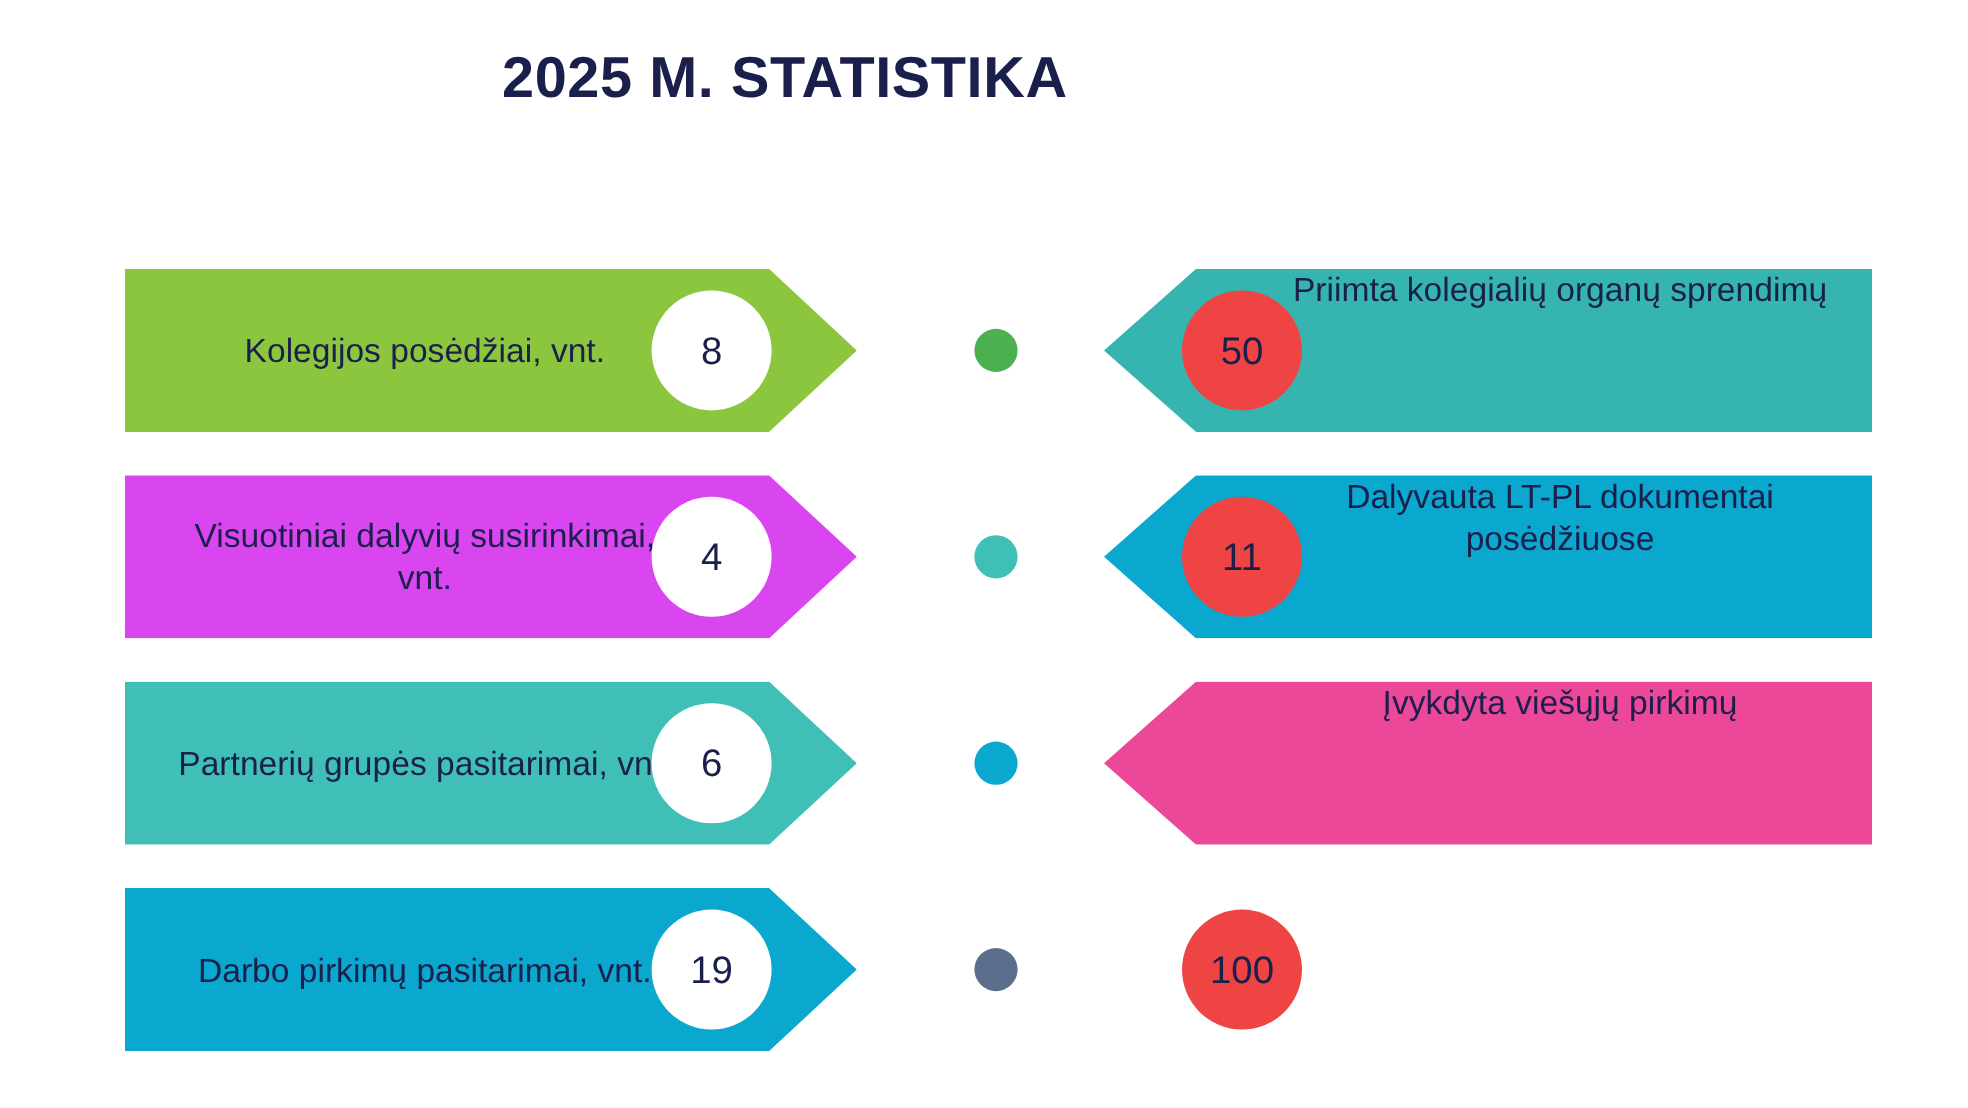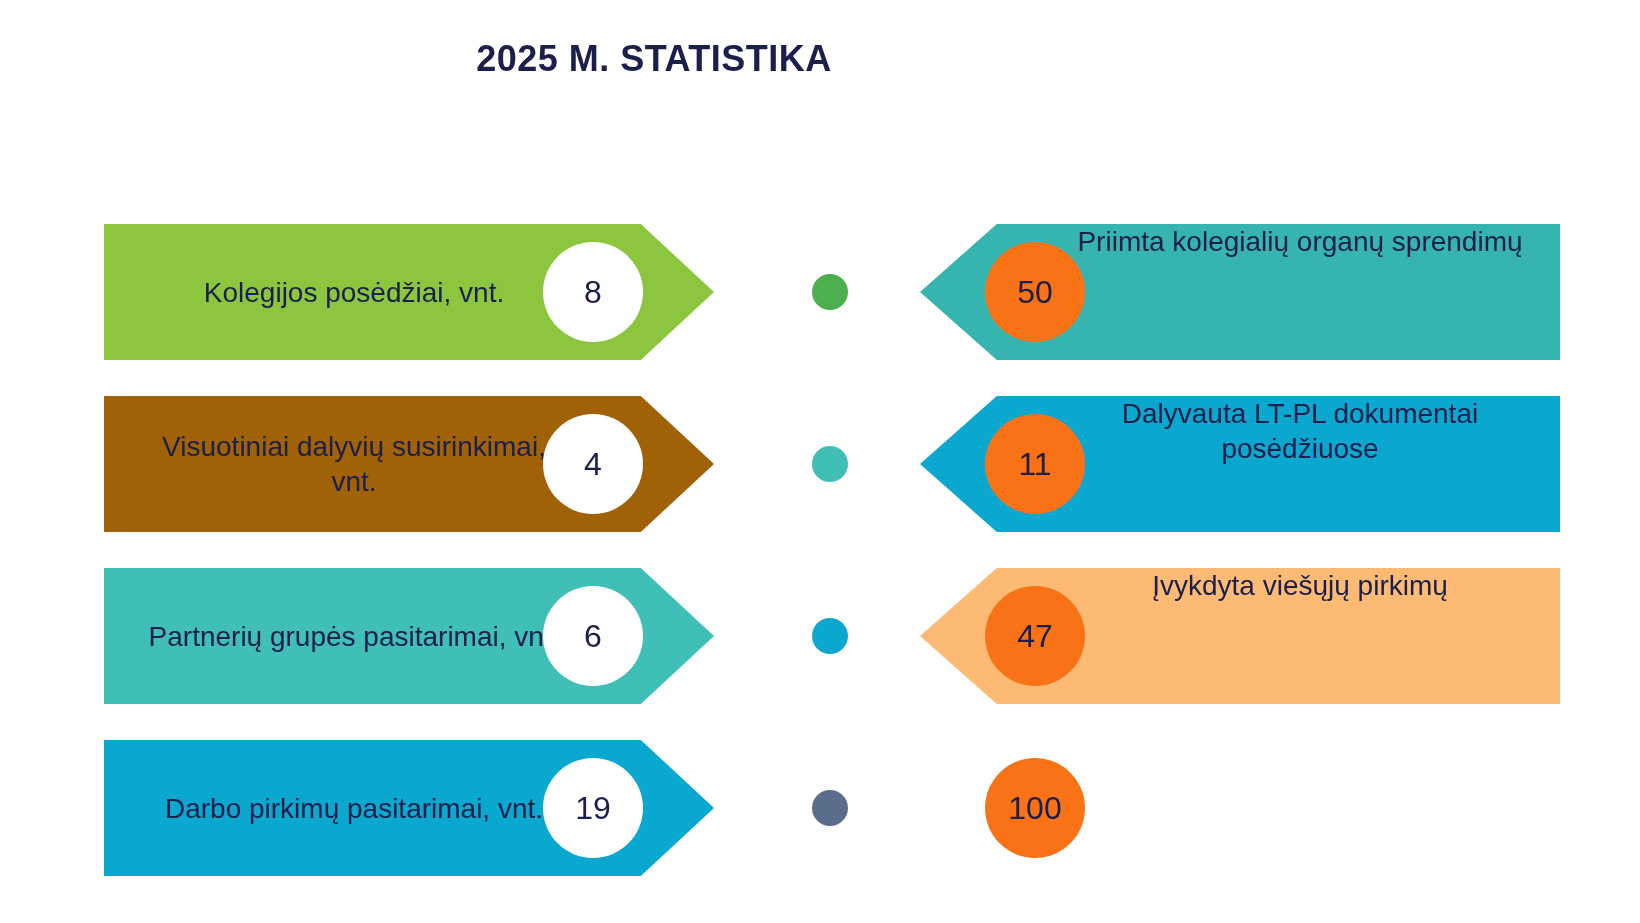--- a/index.html
+++ b/index.html
@@ -20,21 +20,21 @@
     width: 1640px;
     height: 923px;
   }
 
   .title {
     position: absolute;
     top: 38px;
     left: 0;
     width: 1308px;
     text-align: center;
-    font-size: 36px;
+    font-size: 48px;
     font-weight: bold;
     letter-spacing: 0.5px;
     color: #1b1f4b;
   }
 
   .rows {
     position: absolute;
     top: 218px;
     left: 0;
     width: 1384px;
@@ -120,21 +120,21 @@
     max-width: 450px;
   }
 
   .right-badge {
     position: absolute;
     top: 24px;
     left: 985px;
     width: 100px;
     height: 100px;
     border-radius: 50%;
-    background: #f97316;
+    background: #ef4444;
     display: flex;
     align-items: center;
     justify-content: center;
     font-size: 32px;
     color: #1b1f4b;
     z-index: 3;
   }
 </style>
 </head>
 <body>
@@ -153,45 +153,44 @@
 
       <div class="dot" style="background:#4caf50"></div>
 
       <div class="right-bar" style="background:#36b5b0">
         <span class="right-label">Priimta kolegialių organų sprendimų</span>
       </div>
       <div class="right-badge">50</div>
     </div>
 
     <div class="row">
-      <div class="left-bar" style="background:#a16207">
+      <div class="left-bar" style="background:#d946ef">
         <span class="left-label">Visuotiniai dalyvių susirinkimai, vnt.</span>
       </div>
       <div class="left-badge">4</div>
 
       <div class="dot" style="background:#3fbfb5"></div>
 
       <div class="right-bar" style="background:#0aa7cf">
         <span class="right-label">Dalyvauta LT-PL dokumentai posėdžiuose</span>
       </div>
       <div class="right-badge">11</div>
     </div>
 
     <div class="row">
       <div class="left-bar" style="background:#3fbfb5">
         <span class="left-label">Partnerių grupės pasitarimai, vnt.</span>
       </div>
       <div class="left-badge">6</div>
 
       <div class="dot" style="background:#0aa7cf"></div>
 
-      <div class="right-bar" style="background:#fdba74">
+      <div class="right-bar" style="background:#ec4899">
         <span class="right-label">Įvykdyta viešųjų pirkimų</span>
       </div>
-      <div class="right-badge">47</div>
     </div>
 
     <div class="row">
       <div class="left-bar" style="background:#0aa7cf">
         <span class="left-label">Darbo pirkimų pasitarimai, vnt.</span>
       </div>
       <div class="left-badge">19</div>
 
       <div class="dot" style="background:#5a6e8c"></div>
 

